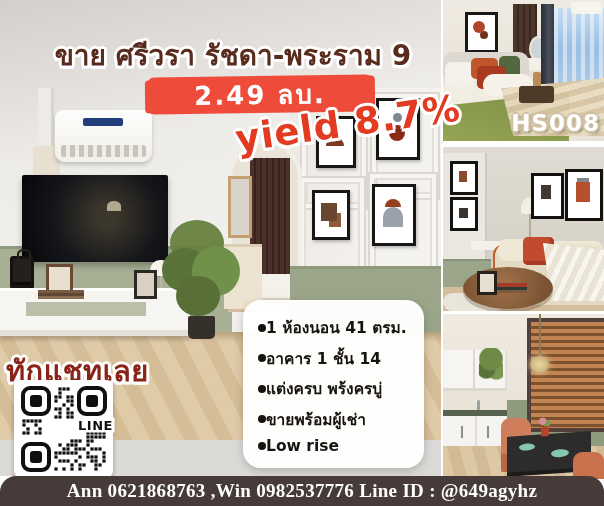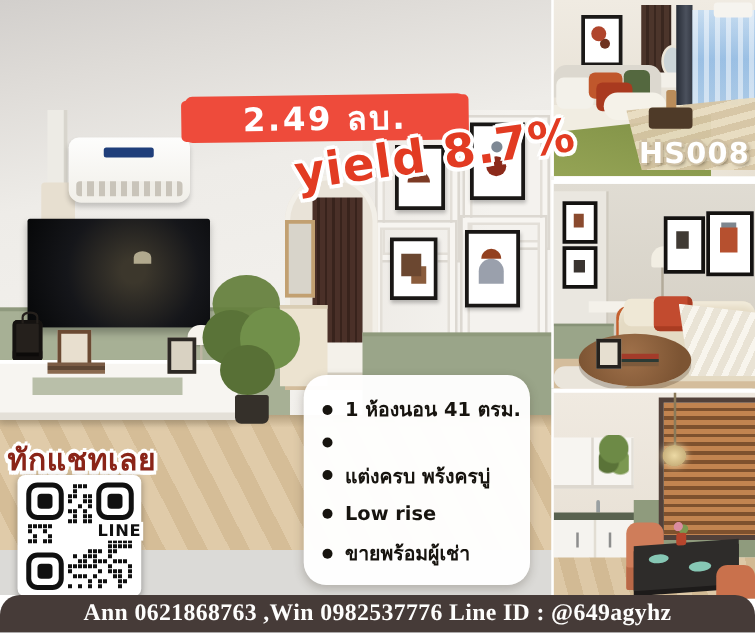--- a/index.html
+++ b/index.html
@@ -175,24 +175,24 @@
      border-radius:6px;transform:rotate(-.8deg);display:flex;align-items:center;justify-content:center;
      box-shadow:-5px 1px 0 -2px #ee4b3b,5px -1px 0 -2px #ee4b3b;}
   #priceTag span{font-size:26px;font-weight:800;color:#fff;letter-spacing:2px;}
   #yield{left:228px;top:102px;width:240px;z-index:26;transform:rotate(-8deg);
      font-size:37px;font-weight:800;color:#e23b22;letter-spacing:1px;text-align:center;}
 
   #featuresCard{left:243px;top:300px;width:181px;height:168px;z-index:22;
      background:rgba(255,255,255,.97);border-radius:18px;box-shadow:0 3px 8px rgba(60,50,40,.25);}
   #featuresCard ul{list-style:none;margin:0;height:100%;box-sizing:border-box;
      padding:15px 8px 13px 15px;display:flex;flex-direction:column;justify-content:space-between;}
-  #featuresCard li{display:flex;align-items:center;gap:10px;font-size:15.5px;font-weight:700;color:#17140f;white-space:nowrap;}
+  #featuresCard li{display:flex;align-items:center;font-size:15.5px;font-weight:700;color:#17140f;white-space:nowrap;}
   .dot{width:8px;height:8px;border-radius:50%;background:#17140f;flex:0 0 8px;}
 
-  #chatCta{left:6px;top:348px;z-index:22;font-size:24px;font-weight:800;color:#8a2418;letter-spacing:.5px;}
+  #chatCta{left:6px;top:348px;z-index:22;font-size:29px;font-weight:800;color:#8a2418;letter-spacing:.5px;}
   #qr{left:14px;top:380px;width:99px;height:97px;z-index:22;background:#fff;border-radius:6px;
       box-shadow:0 2px 5px rgba(0,0,0,.3);}
   #qr svg{position:absolute;left:2px;top:1px;}
   #qrLabel{left:50%;top:46%;transform:translate(-50%,-50%);background:#fff;padding:0 2px;
       font-size:13px;font-weight:800;color:#101010;letter-spacing:.5px;z-index:2;margin-left:32px;}
 
   #footerBar{left:0;top:476px;width:604px;height:30px;z-index:40;background:#463b38;
       border-radius:16px 16px 0 0;display:flex;align-items:center;justify-content:center;}
   #footerBar span{font-family:"Liberation Serif",serif;font-size:19px;font-weight:700;color:#fdfdfc;letter-spacing:.3px;}
 </style>
@@ -341,45 +341,47 @@
     <div id="p3Table" class="ab">
       <div id="p3Plate1"></div>
       <div id="p3Plate2"></div>
       <div id="p3Flower"></div>
       <div id="p3Vase"></div>
     </div>
     <div id="p3ChairR" class="ab"></div>
   </div>
 
 
+  <div id="title" class="ab outlineW">ขาย ศรีวรา รัชดา-พระราม 9</div>
   <div id="priceTag" class="ab">
     <span>2.49 ลบ.</span>
   </div>
   <div id="yield" class="ab outlineW">yield 8.7%</div>
 
   <div id="featuresCard" class="ab">
     <ul>
       <li>
           <span class="dot"></span>
           <span>1 ห้องนอน  41 ตรม.</span>
         </li>
       <li>
           <span class="dot"></span>
+          <span>อาคาร 1 ชั้น 14</span>
         </li>
       <li>
           <span class="dot"></span>
           <span>แต่งครบ พร้งครบู่</span>
         </li>
       <li>
           <span class="dot"></span>
-          <span>Low rise</span>
+          <span>ขายพร้อมผู้เช่า</span>
         </li>
       <li>
           <span class="dot"></span>
-          <span>ขายพร้อมผู้เช่า</span>
+          <span>Low rise</span>
         </li>
     </ul>
   </div>
 
   <div id="chatCta" class="ab outlineW">ทักแชทเลย</div>
   <div id="qr" class="ab">
     <svg id="qrSvg" width="96" height="96" viewBox="0 0 96 96">
       <g id="qrModules" fill="#101010">
           <rect x="7" y="7" width="26" height="26" rx="7" fill="none" stroke="#101010" stroke-width="4"></rect>
           <rect x="14" y="14" width="12" height="12" rx="3"></rect>

